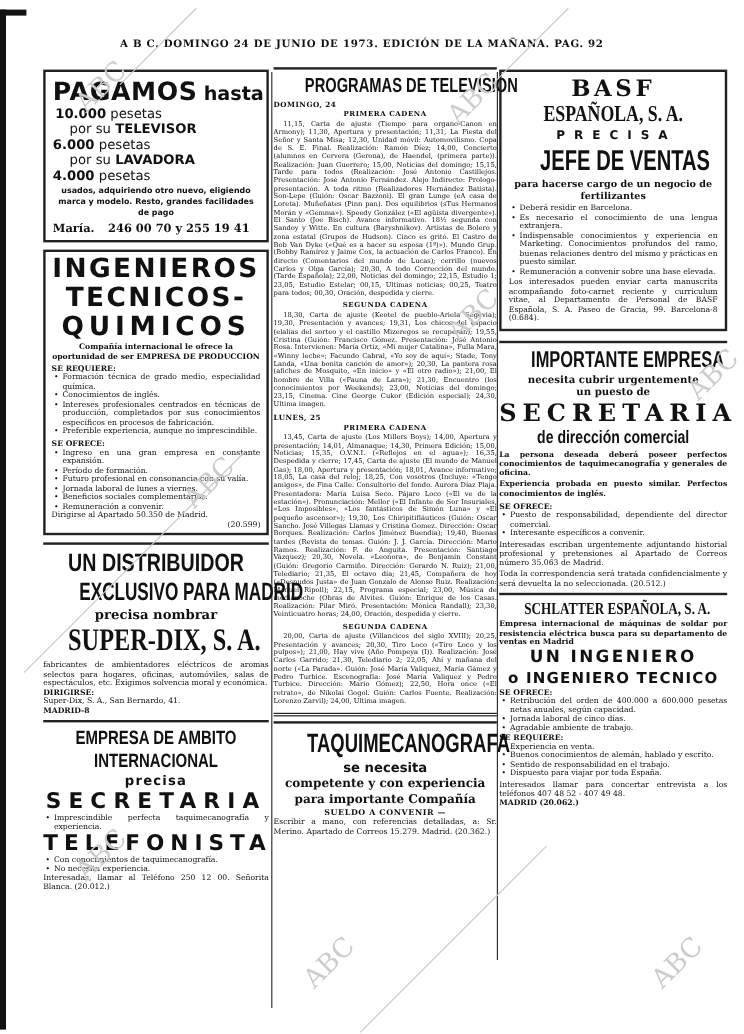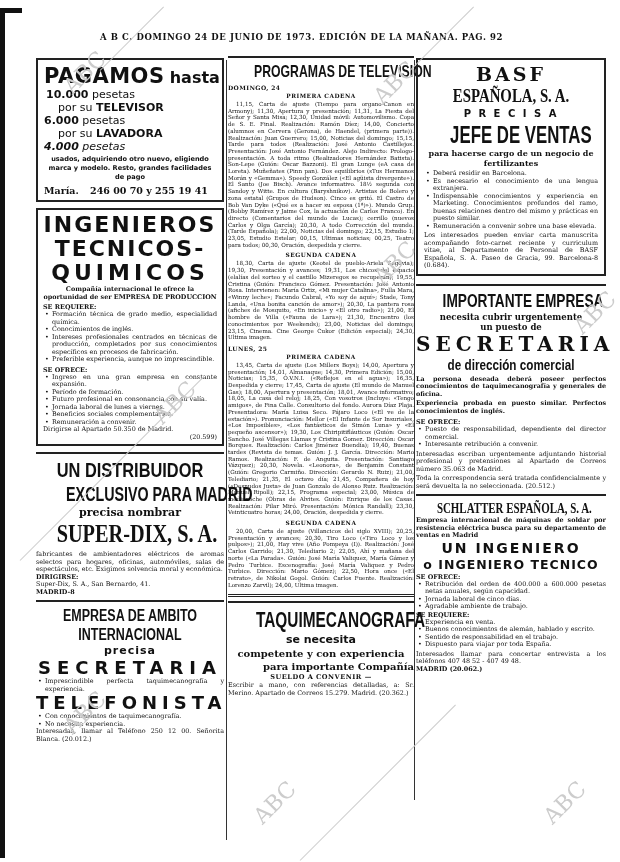--- a/index.html
+++ b/index.html
@@ -44,21 +44,21 @@
   <div class="box" style="margin-top:4px;padding:4px 6px;">
     <div style="white-space:nowrap;">
       <span class="sans bold" style="font-size:21px;letter-spacing:0.5px;">PAGAMOS</span>
       <span class="sans bold" style="font-size:16px;">hasta</span>
     </div>
     <div class="sans" style="font-size:11px;line-height:13px;">
       <div style="padding-left:2px;"><b>10.000</b> <span>pesetas</span></div>
       <div style="padding-left:14px;"><span>por su</span> <b>TELEVISOR</b></div>
       <div style="padding-left:0;"><b>6.000</b> <span>pesetas</span></div>
       <div style="padding-left:14px;"><span>por su</span> <b>LAVADORA</b></div>
-      <div style="padding-left:0;font-style:italic;"><b>4.000</b> <span>pesetas</span></div>
+      <div style="padding-left:0;"><b>4.000</b> <span>pesetas</span></div>
     </div>
     <div class="sans bold c" style="font-size:6.6px;line-height:9px;margin-top:2px;">usados, adquiriendo otro nuevo, eligiendo marca y modelo. Resto, grandes facilidades de pago</div>
     <div class="bold" style="font-size:9.5px;margin-top:3px;white-space:nowrap;">
       <span>María.</span>
       <span style="margin-left:8px;">246 00 70  y  255 19 41</span>
     </div>
   </div>
 
   <div class="box" style="padding:3px 5px;">
     <div class="c sans bold" style="font-size:22px;line-height:24px;letter-spacing:2px;">INGENIEROS</div>
@@ -133,21 +133,21 @@
   <div class="sec-title" style="margin-top:4px;">SEGUNDA CADENA</div>
   <div class="tiny" style="text-indent:8px;">20,00, Carta de ajuste (Villancicos del siglo XVIII); 20,25, Presentación y avances; 20,30, Tiro Loco («Tiro Loco y los pulpos»); 21,00, Hay vive (Año Pompeya (I)). Realización: José Carlos Garrido; 21,30, Telediario 2; 22,05, Ahí y mañana del norte («La Parada». Guión: José María Valiquez, María Gámez y Pedro Turbice. Escenografía: José María Valiquez y Pedro Turbice. Dirección: Mario Gómez); 22,50, Hora once («El retrato», de Nikolai Gogol. Guión: Carlos Fuente. Realización: Lorenzo Zarvil); 24,00, Ultima imagen.</div>
 
   <div class="hr double" style="margin-top:6px;"></div>
   <div class="hr" style="margin-top:0;"></div>
 
   <div>
     <span class="cond c" style="font-size:22px;line-height:26px;transform:scaleX(0.7);">TAQUIMECANOGRAFA</span>
     <div class="c sans bold" style="font-size:11px;line-height:14px;">se necesita</div>
     <div class="c bold" style="font-size:10px;line-height:13px;">competente y con experiencia</div>
-    <div class="c bold" style="font-size:10px;line-height:13px;text-align:right;">para importante Compañía</div>
+    <div class="c bold" style="font-size:10px;line-height:13px;">para importante Compañía</div>
     <div class="c bold" style="font-size:6.6px;line-height:9px;letter-spacing:0.5px;">SUELDO A CONVENIR —</div>
     <div class="small c">Escribir a mano, con referencias detalladas, a: Sr. Merino. Apartado de Correos 15.279. Madrid. (20.362.)</div>
   </div>
 </div>
 
 <div class="col col-right">
 
   <div class="box" style="margin-top:4px;padding:4px 6px;">
     <div class="c bold" style="font-size:19px;line-height:21px;letter-spacing:3px;font-family:'DejaVu Serif',serif;">BASF</div>
     <span class="cond c" style="font-size:19px;line-height:22px;font-family:'Liberation Serif',serif;">ESPAÑOLA, S. A.</span>
@@ -169,21 +169,21 @@
     <span class="cond c" style="font-size:19px;line-height:22px;transform:scaleX(0.72);">IMPORTANTE EMPRESA</span>
     <div class="c bold" style="font-size:8.5px;line-height:10px;">necesita cubrir urgentemente</div>
     <div class="c bold" style="font-size:8.5px;line-height:10px;">un puesto de</div>
     <div class="c bold" style="font-size:20px;line-height:24px;letter-spacing:5px;">SECRETARIA</div>
     <span class="cond c" style="font-size:15px;line-height:18px;">de dirección comercial</span>
     <div class="small c bold" style="margin-top:2px;">La persona deseada deberá poseer perfectos conocimientos de taquimecanografía y generales de oficina.</div>
     <div class="small c bold" style="margin-top:2px;">Experiencia probada en puesto similar. Perfectos conocimientos de inglés.</div>
     <div class="bold" style="font-size:6.4px;margin-top:3px;">SE OFRECE:</div>
     <ul class="bul small">
       <li>Puesto de responsabilidad, dependiente del director comercial.</li>
-      <li>Interesante retribución a convenir.</li>
+      <li>Interesante específicos a convenir.</li>
     </ul>
     <div class="small" style="margin-top:2px;">Interesadas escriban urgentemente adjuntando historial profesional y pretensiones al Apartado de Correos número 35.063 de Madrid.</div>
     <div class="small c" style="margin-top:2px;">Toda la correspondencia será tratada confidencialmente y será devuelta la no seleccionada. (20.512.)</div>
   </div>
 
   <div class="hr"></div>
 
   <div>
     <span class="cond c" style="font-size:14px;line-height:17px;font-family:'Liberation Serif',serif;">SCHLATTER ESPAÑOLA, S. A.</span>
     <div class="small c bold">Empresa internacional de máquinas de soldar por resistencia eléctrica busca para su departamento de ventas en Madrid</div>

